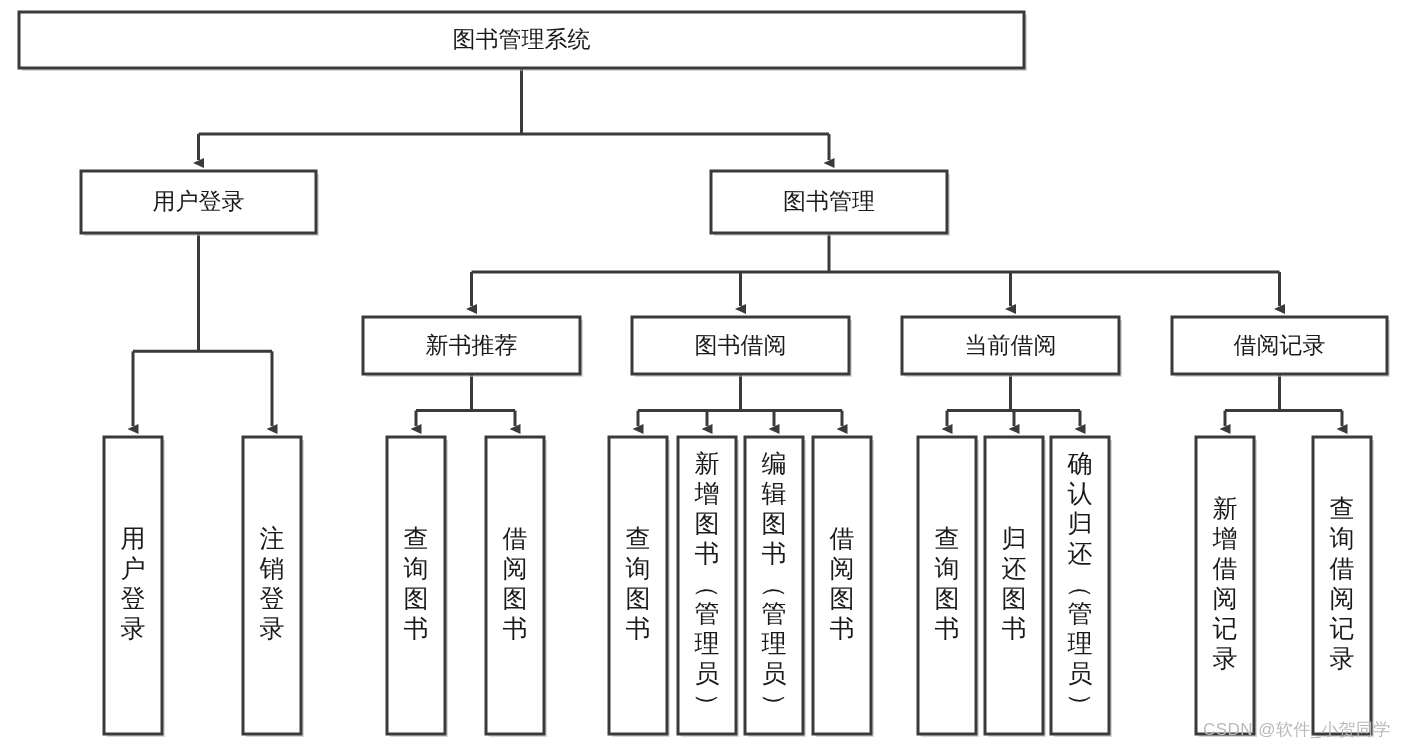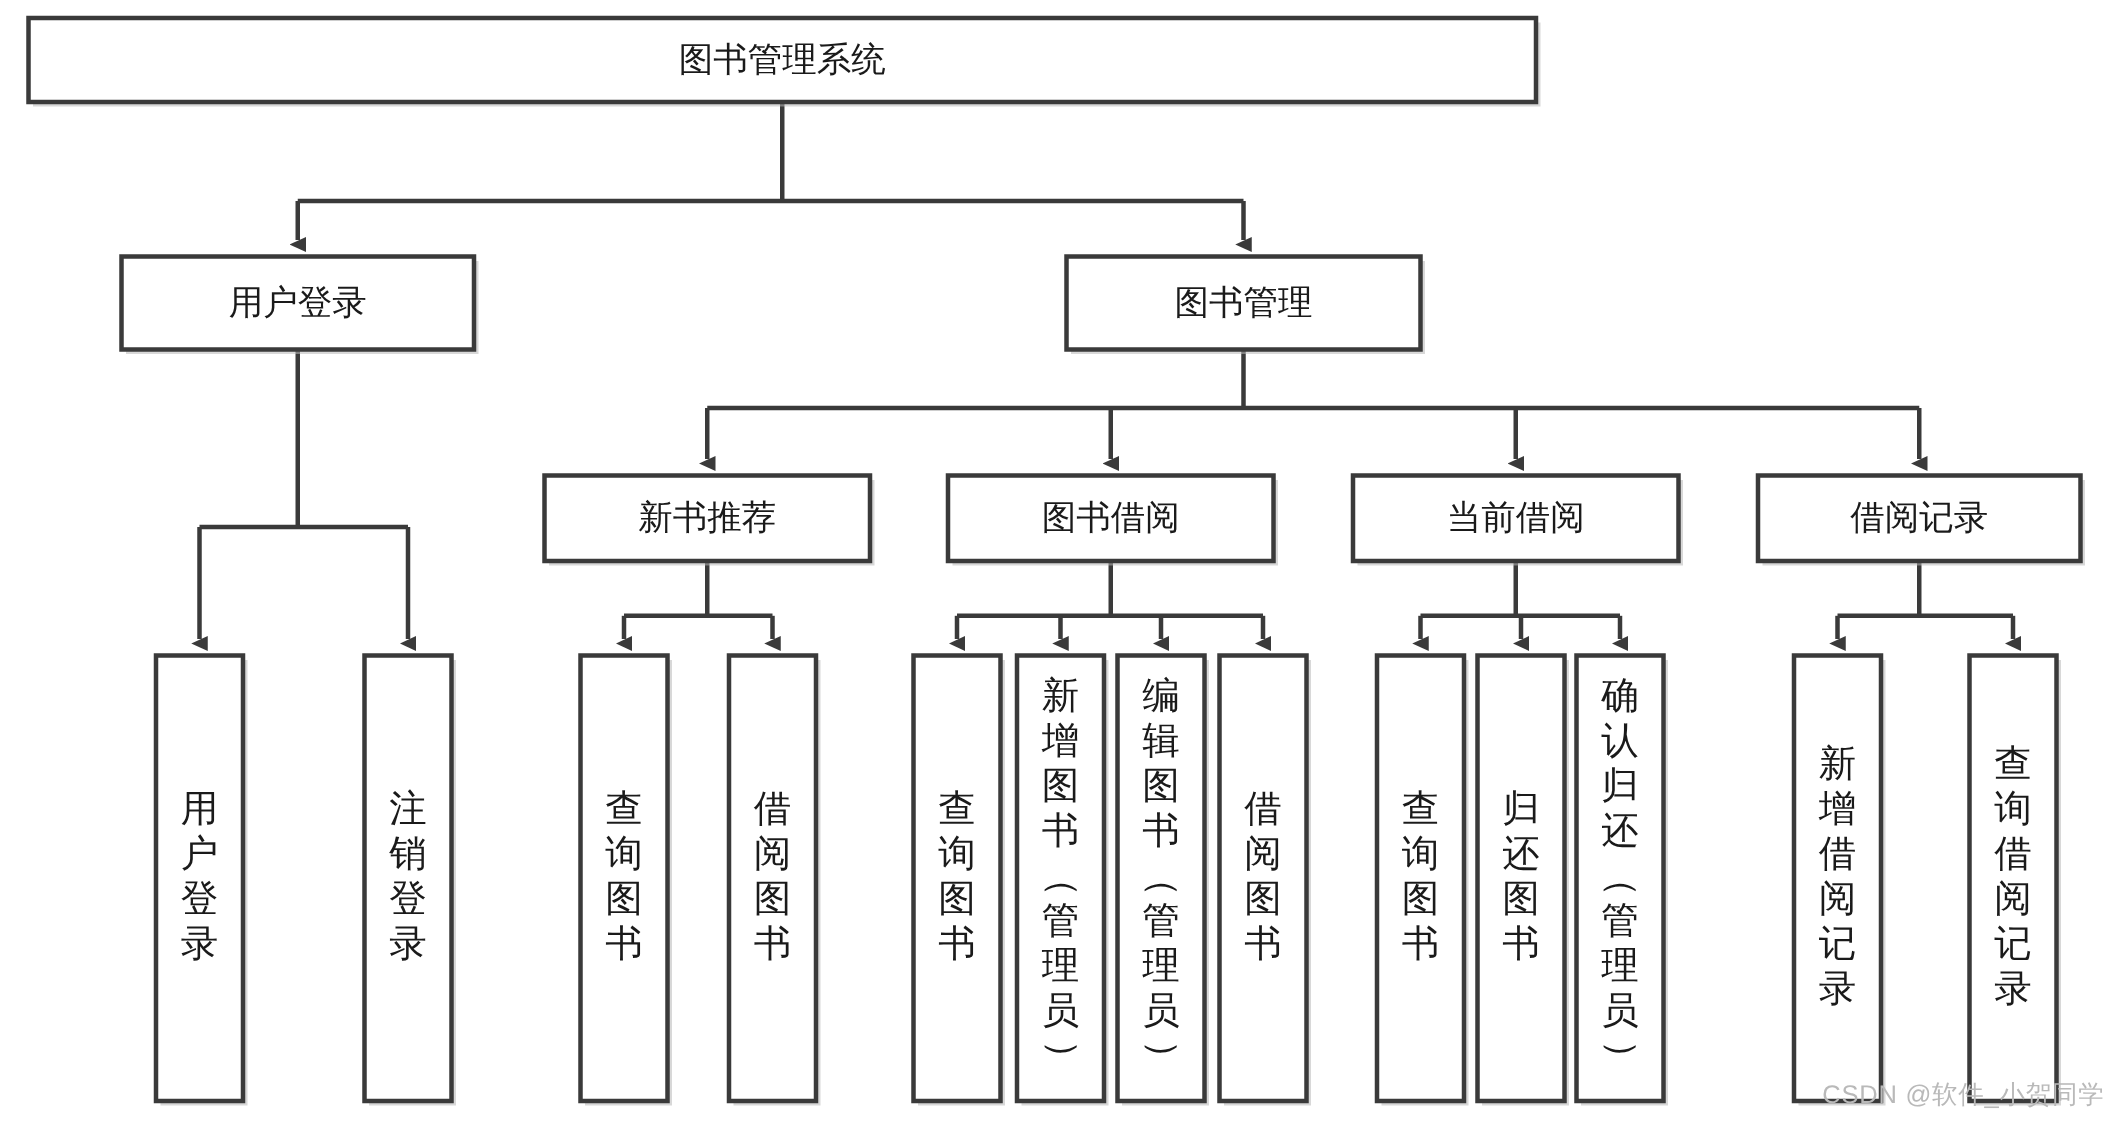--- a/index.html
+++ b/index.html
@@ -47,21 +47,21 @@
   }
   .leaf-label-char {
     font-family: "Liberation Sans", "DejaVu Sans", sans-serif;
     fill: #1a1a1a;
     font-size: 25px;
     text-anchor: middle;
     dominant-baseline: middle;
   }
   .watermark {
     position: absolute;
-    right: 2px;
+    right: 14px;
     bottom: 6px;
     font-family: "Liberation Sans", "DejaVu Sans", sans-serif;
     font-size: 17px;
     color: #b9b9b9;
     letter-spacing: 0.5px;
     white-space: nowrap;
     pointer-events: none;
   }
 </style>
 </head>

